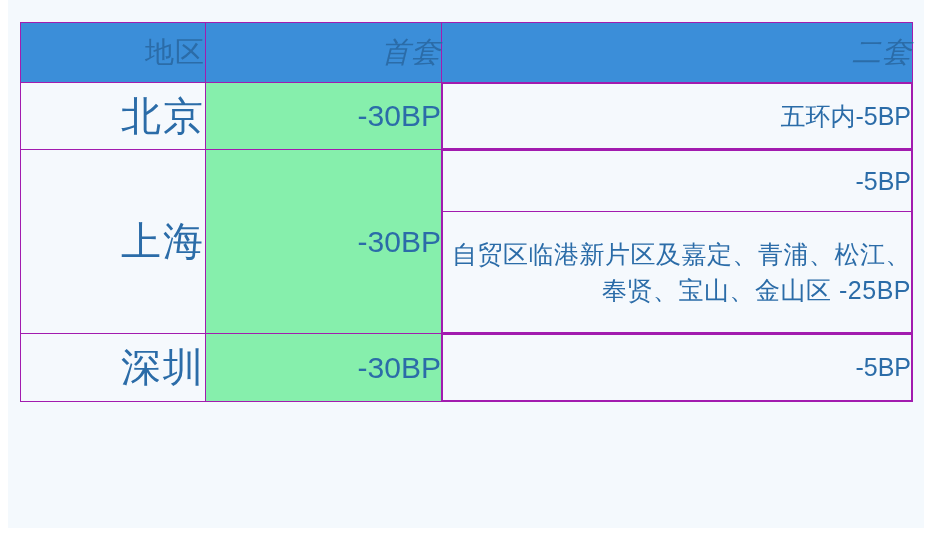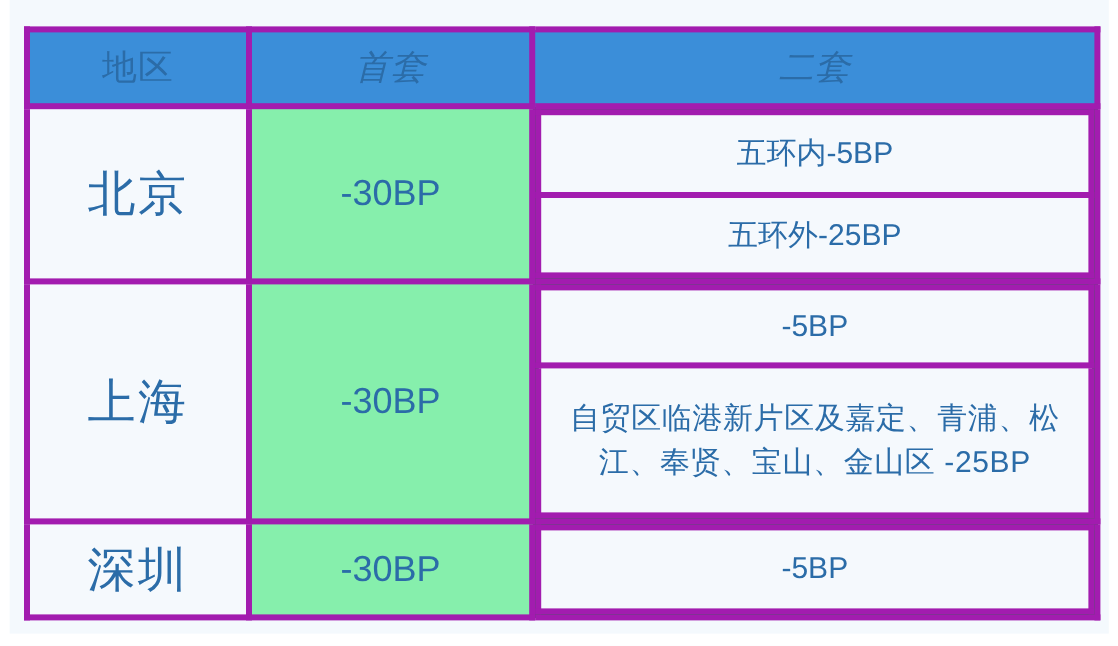--- a/index.html
+++ b/index.html
@@ -40,22 +40,22 @@
     table-layout: fixed;
     background: #f5f9fd;
   }
 
   #rate-table col.c-region { width: 185px; }
   #rate-table col.c-first  { width: 236px; }
   #rate-table col.c-second { width: 471px; }
 
   #rate-table th,
   #rate-table td {
-    border: 5px solid #a21caf;
-    text-align: center;
+    border: 1px solid #a21caf;
+    text-align: right;
     vertical-align: middle;
     color: #2b6ca8;
     font-weight: normal;
     padding: 0;
   }
 
   thead th {
     background: #3b8ed9;
     color: #ffffff;
     border-color: #3b8ed9;
@@ -95,21 +95,21 @@
     line-height: 1.45;
     padding: 0 6px;
     background: #f5f9fd;
   }
   table.sub-table tr:last-child td {
     border-bottom: none;
   }
   td.second-wrap {
     padding: 0 !important;
     border-left: 1px solid #1a6aa8;
-    background: #15803d;
+    background: #b91c1c;
   }
 
   
   .h-64  { height: 64px; }
   .h-62  { height: 62px; }
   .h-60  { height: 60px; }
   .h-120 { height: 120px; }
   .h-65  { height: 65px; }
 
   .multiline {
@@ -143,23 +143,20 @@
 
       <tr>
         <td class="region-cell">北京</td>
         <td class="first-cell">-30BP</td>
         <td class="second-wrap">
           <table class="sub-table">
             <tbody>
                 <tr>
               <td class="h-64">五环内-5BP</td>
             </tr>
-            <tr>
-              <td class="h-62">五环外-25BP</td>
-            </tr>
           </tbody>
             </table>
         </td>
       </tr>
 
       <tr>
         <td class="region-cell">上海</td>
         <td class="first-cell">-30BP</td>
         <td class="second-wrap">
           <table class="sub-table">

